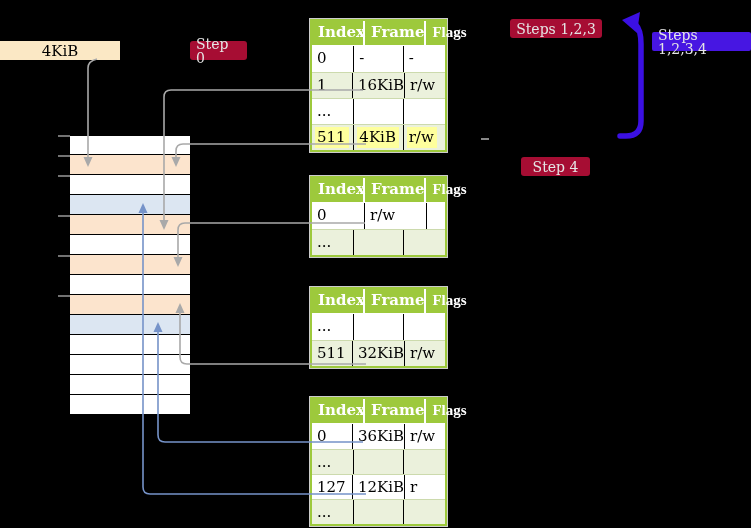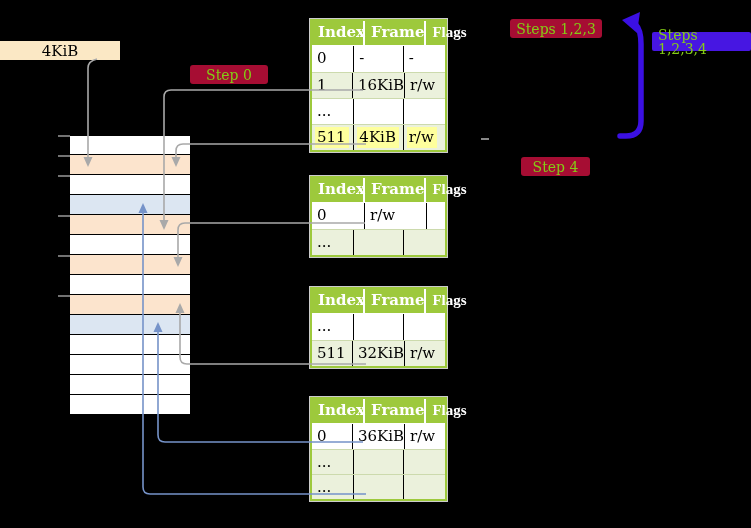--- a/index.html
+++ b/index.html
@@ -1,21 +1,21 @@
 <!DOCTYPE html>
 <html style="--accent_red: #A60D33; --accent_violet: #4716E2; --accent_blue: #3B10E3; --blue_arrow_thin: #7693C9; --gray_arrow: #A9A9A9; --table_green: #9DC93C; --row_green: #EBF1DC; --highlight: #FEFF9D; --peach: #FCE4CD; --lightblue: #DCE6F2; --wheat: #FBE8C5; --background: #000000;"><head>
 <meta charset="utf-8">
 <style>
   html,body{margin:0;padding:0;background:#000;}
   .canvas{position:relative;width:751px;height:528px;background:#000;overflow:hidden;
           font-family:"DejaVu Serif",serif;}
 
   
   .badge{position:absolute;height:19px;display:flex;align-items:center;justify-content:center;
-         color:#84cc16;font-size:14px;line-height:1;border-radius:3px;box-sizing:border-box;padding:0 6px;}
+         color:#e5e5e5;font-size:14px;line-height:1;border-radius:3px;box-sizing:border-box;padding:0 6px;}
   .badge.red{background:var(--accent_red);}
   .badge.violet{background:var(--accent_violet);border-radius:2px;}
   .wheatbox{position:absolute;left:0;top:41px;width:120px;height:19px;background:var(--wheat);
             color:#000;font-size:15px;display:flex;align-items:center;justify-content:center;}
 
   
   .stack{position:absolute;left:70px;top:135px;width:120px;}
   .mrow{height:20px;box-sizing:border-box;border-bottom:1px solid #000;}
   .mrow:first-child{border-top:1px solid #000;}
   .mrow.white{background:#ffffff;}
@@ -52,21 +52,21 @@
   .big-arrow{stroke:var(--accent_blue);stroke-width:5.5;fill:none;stroke-linecap:round;}
   .big-head{fill:var(--accent_blue);}
   .tick{stroke:#909090;stroke-width:1.6;}
 </style>
 </head>
 <body>
 
 <div class="canvas">
 
   <div class="wheatbox">4KiB</div>
-  <div class="badge red" style="left:190px;top:41px;width:78px;margin-top:24px;">Step 0</div>
+  <div class="badge red" style="left:190px;top:41px;width:57px;">Step 0</div>
   <div class="badge red" style="left:510px;top:19px;width:92px;">Steps 1,2,3</div>
   <div class="badge violet" style="left:652px;top:32px;width:99px;">Steps 1,2,3,4</div>
   <div class="badge red" style="left:521px;top:157px;width:69px;">Step 4</div>
 
   <div class="stack">
       <div class="mrow white"></div>
       <div class="mrow peach"></div>
       <div class="mrow white"></div>
       <div class="mrow blue"></div>
       <div class="mrow peach"></div>
@@ -152,20 +152,25 @@
     </div>
     <div class="trow white">
       <div class="td">0</div>
       <div class="td">36KiB</div>
       <div class="td">r/w</div>
     </div>
     <div class="trow green">
       <div class="td">...</div>
       <div class="td"></div>
       <div class="td"></div>
+    </div>
+    <div class="trow white">
+      <div class="td">127</div>
+      <div class="td">12KiB</div>
+      <div class="td">r</div>
     </div>
     <div class="trow green">
       <div class="td">...</div>
       <div class="td"></div>
       <div class="td"></div>
     </div>
   </div>
 
   <svg class="overlay" width="751" height="528" viewBox="0 0 751 528">
 

